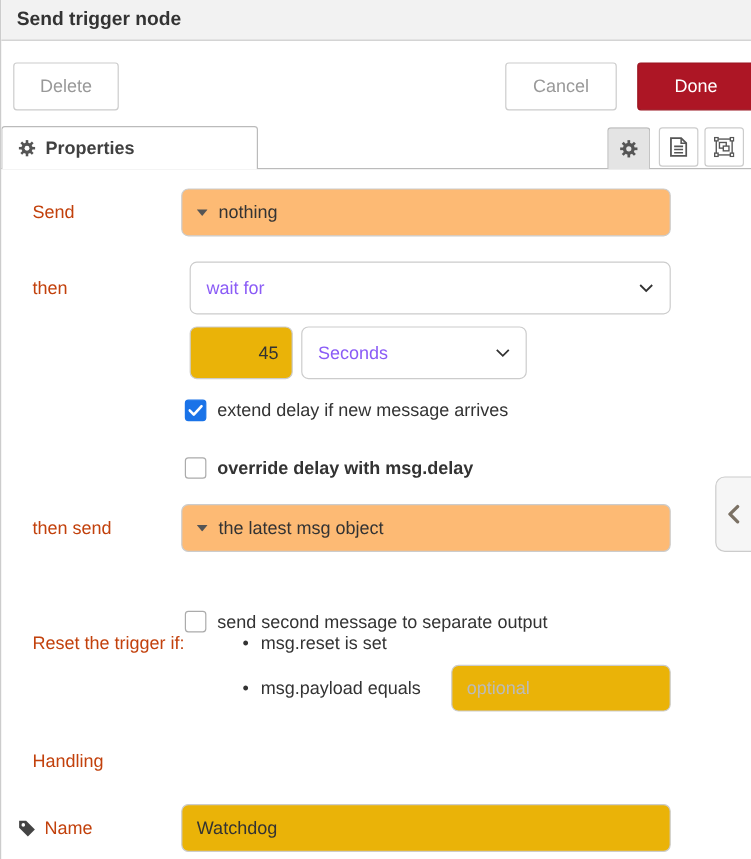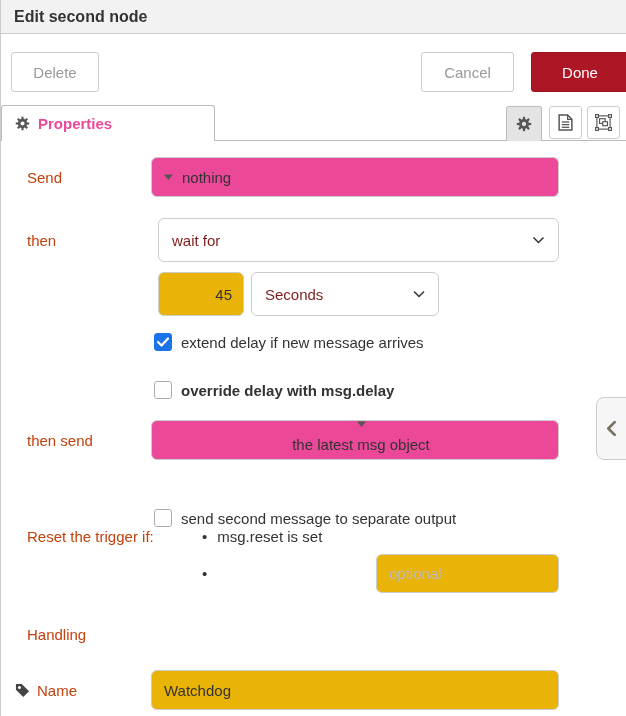--- a/index.html
+++ b/index.html
@@ -46,21 +46,21 @@
   }
   .tab-properties {
     position: absolute; left: 0; top: 105px; width: 214px; height: 36px;
     background: #fff;
     border: 1px solid #bbb; border-bottom: none;
     border-radius: 3px 3px 0 0;
     display: flex; align-items: center; gap: 8px;
     padding-left: 13px; z-index: 2;
     cursor: pointer;
   }
-  .tab-properties .tab-label { font-size: 15px; font-weight: bold; color: #ec4899; }
+  .tab-properties .tab-label { font-size: 15px; font-weight: bold; color: #404040; }
   .tab-btn {
     position: absolute; height: 33px; width: 33px; top: 106px;
     background: #fff; border: 1px solid #ccc; border-radius: 3px;
     display: flex; align-items: center; justify-content: center;
     cursor: pointer; z-index: 2;
   }
   .tab-btn-gear {
     left: 505px; top: 106px; width: 36px; height: 35px;
     background: #e4e4e4; border: 1px solid #bbb; border-bottom: none;
     border-radius: 3px 3px 0 0;
@@ -68,30 +68,30 @@
   .tab-btn-doc  { left: 548px; }
   .tab-btn-appearance { left: 586px; }
 
   
   .form-label {
     position: absolute; left: 26px; font-size: 15px; color: #c2410c;
     display: flex; align-items: center; gap: 7px;
   }
   .typed-field {
     position: absolute; left: 150px; width: 408px; height: 40px;
-    background: #ec4899; border: 1px solid #ccc; border-radius: 6px;
+    background: #fdba74; border: 1px solid #ccc; border-radius: 6px;
     display: flex; align-items: center; gap: 9px;
     padding-left: 12px; font-size: 15px; color: #333;
     cursor: pointer;
   }
   .select-box {
     position: absolute; background: #fff;
     border: 1px solid #ccc; border-radius: 6px;
     display: flex; align-items: center; justify-content: space-between;
-    padding: 0 13px; font-size: 15px; color: #7f1d1d;
+    padding: 0 13px; font-size: 15px; color: #8b5cf6;
     cursor: pointer;
   }
   .text-input {
     position: absolute; border: 1px solid #ccc; border-radius: 6px;
     font-size: 15px; color: #333; background: #eab308;
     font-family: "Liberation Sans", sans-serif;
     padding: 0 12px; outline: none;
   }
   .text-input::placeholder { color: #bbb; }
   .num-input { text-align: right; padding-right: 11px; }
@@ -122,21 +122,21 @@
     padding-left: 9px;
     cursor: pointer;
   }
 </style>
 </head>
 <body>
 
 <div class="dialog">
 
   <div class="header">
-    <span class="title">Edit second node</span>
+    <span class="title">Send trigger node</span>
   </div>
 
   <div class="btn btn-delete">
     <span>Delete</span>
   </div>
   <div class="btn btn-cancel">
     <span>Cancel</span>
   </div>
   <div class="btn btn-done" id="done-btn" style="background: rgb(173, 22, 37);">
     <span>Done</span>
@@ -243,21 +243,21 @@
   </div>
 
   <div class="checkbox-row" style="left:153px; top:381px;font-weight:bold;">
     <span class="checkbox unchecked"></span>
     <span>override delay with msg.delay</span>
   </div>
 
   <div class="form-label" style="top:420px; height:40px;">
     <span>then send</span>
   </div>
-  <div class="typed-field" style="top:420px;flex-direction:column;">
+  <div class="typed-field" style="top:420px;">
     <span style="display:flex;">
       <svg width="9" height="6" viewBox="0 0 9 6">
           <polygon points="0,0.5 9,0.5 4.5,6" fill="#555"></polygon>
         </svg>
     </span>
     <span>the latest msg object</span>
   </div>
 
   <div class="checkbox-row" style="left:153px; top:509px;">
     <span class="checkbox unchecked"></span>
@@ -266,20 +266,21 @@
 
   <div class="form-label" style="top:526px; height:20px;">
     <span>Reset the trigger if:</span>
   </div>
   <div class="bullet-row" style="left:201px; top:526px; height:20px;">
     <span class="bullet-dot">•</span>
     <span>msg.reset is set</span>
   </div>
   <div class="bullet-row" style="left:201px; top:554px; height:39px;">
     <span class="bullet-dot">•</span>
+    <span>msg.payload equals</span>
   </div>
   <input class="text-input" style="left: 375px; top: 554px; width: 183px; height: 39px;" placeholder="optional">
 
   <div class="form-label" style="top:612px; height:44px;">
     <span>Handling</span>
   </div>
 
   <div class="form-label" style="left:14px; top:670px; height:40px;">
     <span style="display:flex;">
       <svg width="15" height="15" viewBox="0 0 16 16">

